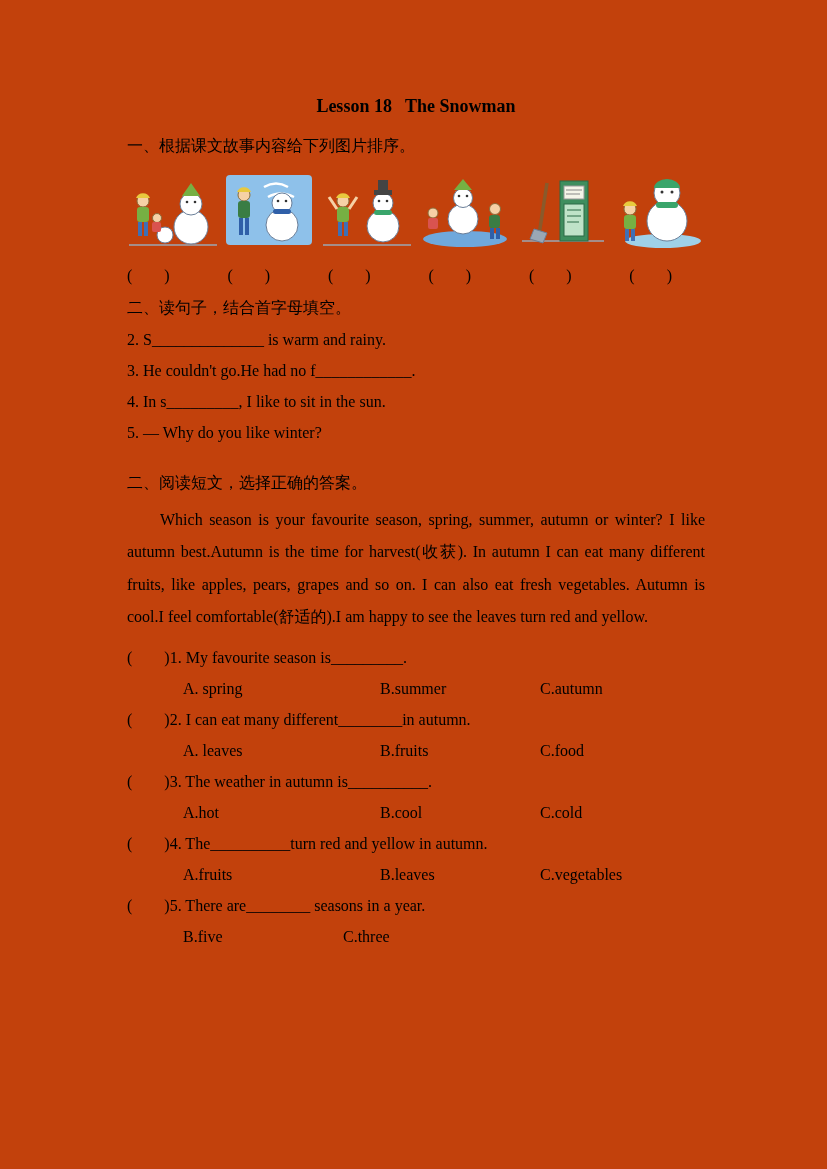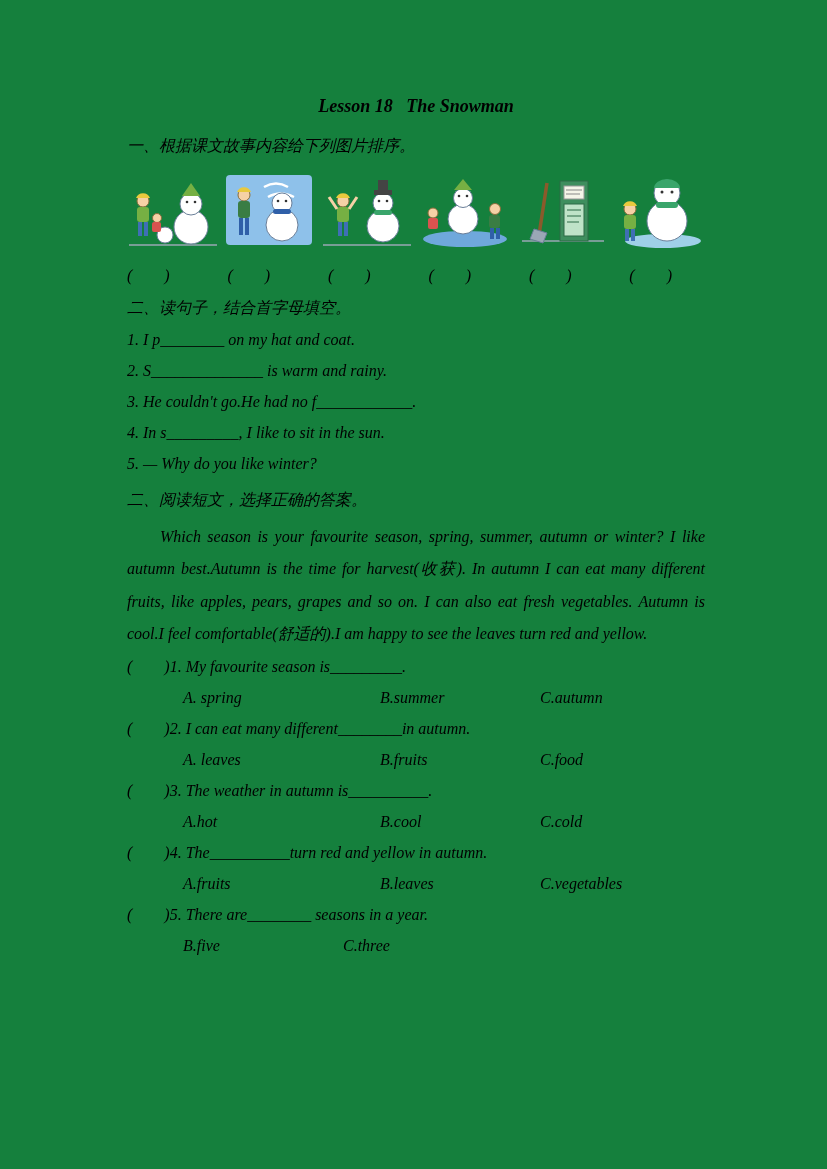--- a/index.html
+++ b/index.html
@@ -1,26 +1,25 @@
 <!DOCTYPE html>
 <html><head>
 <meta charset="utf-8">
 <style>
   html,body { margin:0; padding:0; background:#e8e8e8; }
   .page {
     position:relative;
     width:827px; height:1169px;
     margin:0 auto;
-    background:#15803d;
+    background:#c2410c;
     font-family:"Liberation Serif","DejaVu Serif",serif;
     font-size:16px; color:#000;
     box-sizing:border-box;
     padding:96px 122px 40px 127px;
     overflow:hidden;
-    font-style:italic;
   }
   .title {
     margin:0 0 16px 0;
     text-align:center;
     font-size:18px; font-weight:bold;
     white-space:pre;
   }
   .sec-heading { line-height:1.6; }
   .images-row {
     margin-top:8px;
@@ -35,28 +34,28 @@
     margin-top:16px;
     width:545px;
     display:flex;
     justify-content:space-between;
   }
   .brackets-row span { white-space:pre; }
   .sec2-heading { margin-top:10px; }
   .fill-list { margin-top:4px; }
   .fill-list .fill-item { line-height:31px; white-space:pre; }
   .fill-item.indent { padding-left:20px; }
-  .sec3-heading { margin-top:8px; }
+  .sec3-heading { margin-top:22px; }
   .passage {
     margin:8px 0 0 0;
     line-height:32.5px;
     text-align:justify;
     text-indent:33px;
   }
-  .questions { }
+  .questions { margin-top:8px; }
   .q-stem { line-height:31px; white-space:pre; }
   .q-options {
     line-height:31px;
     padding-left:56px;
     display:flex;
   }
   .q-options .opt-a { width:197px; }
   .q-options .opt-b { width:160px; }
   .q-options .opt-c { flex:1; }
 </style>
@@ -185,21 +184,20 @@
     <span>(        )</span>
     <span>(        )</span>
     <span>(        )</span>
     <span>(        )</span>
     <span>(        )</span>
   </div>
 
   <div class="sec-heading sec2-heading">二、读句子，结合首字母填空。</div>
 
   <div class="fill-list">
-    <div class="fill-item">1. I p________ on my hat and coat.</div>
     <div class="fill-item">2. S______________ is warm and rainy.</div>
     <div class="fill-item">3. He couldn't go.He had no f____________.</div>
     <div class="fill-item">4. In s_________, I like to sit in the sun.</div>
     <div class="fill-item">5. — Why do you like winter?</div>
   </div>
 
   <div class="sec-heading sec3-heading">二、阅读短文，选择正确的答案。</div>
 
   <p class="passage">Which season is your favourite season, spring, summer, autumn or winter? I like autumn best.Autumn is the time for harvest(收获). In autumn I can eat many different fruits, like apples, pears, grapes and so on. I can also eat fresh vegetables. Autumn is cool.I feel comfortable(舒适的).I am happy to see the leaves turn red and yellow.</p>
 

